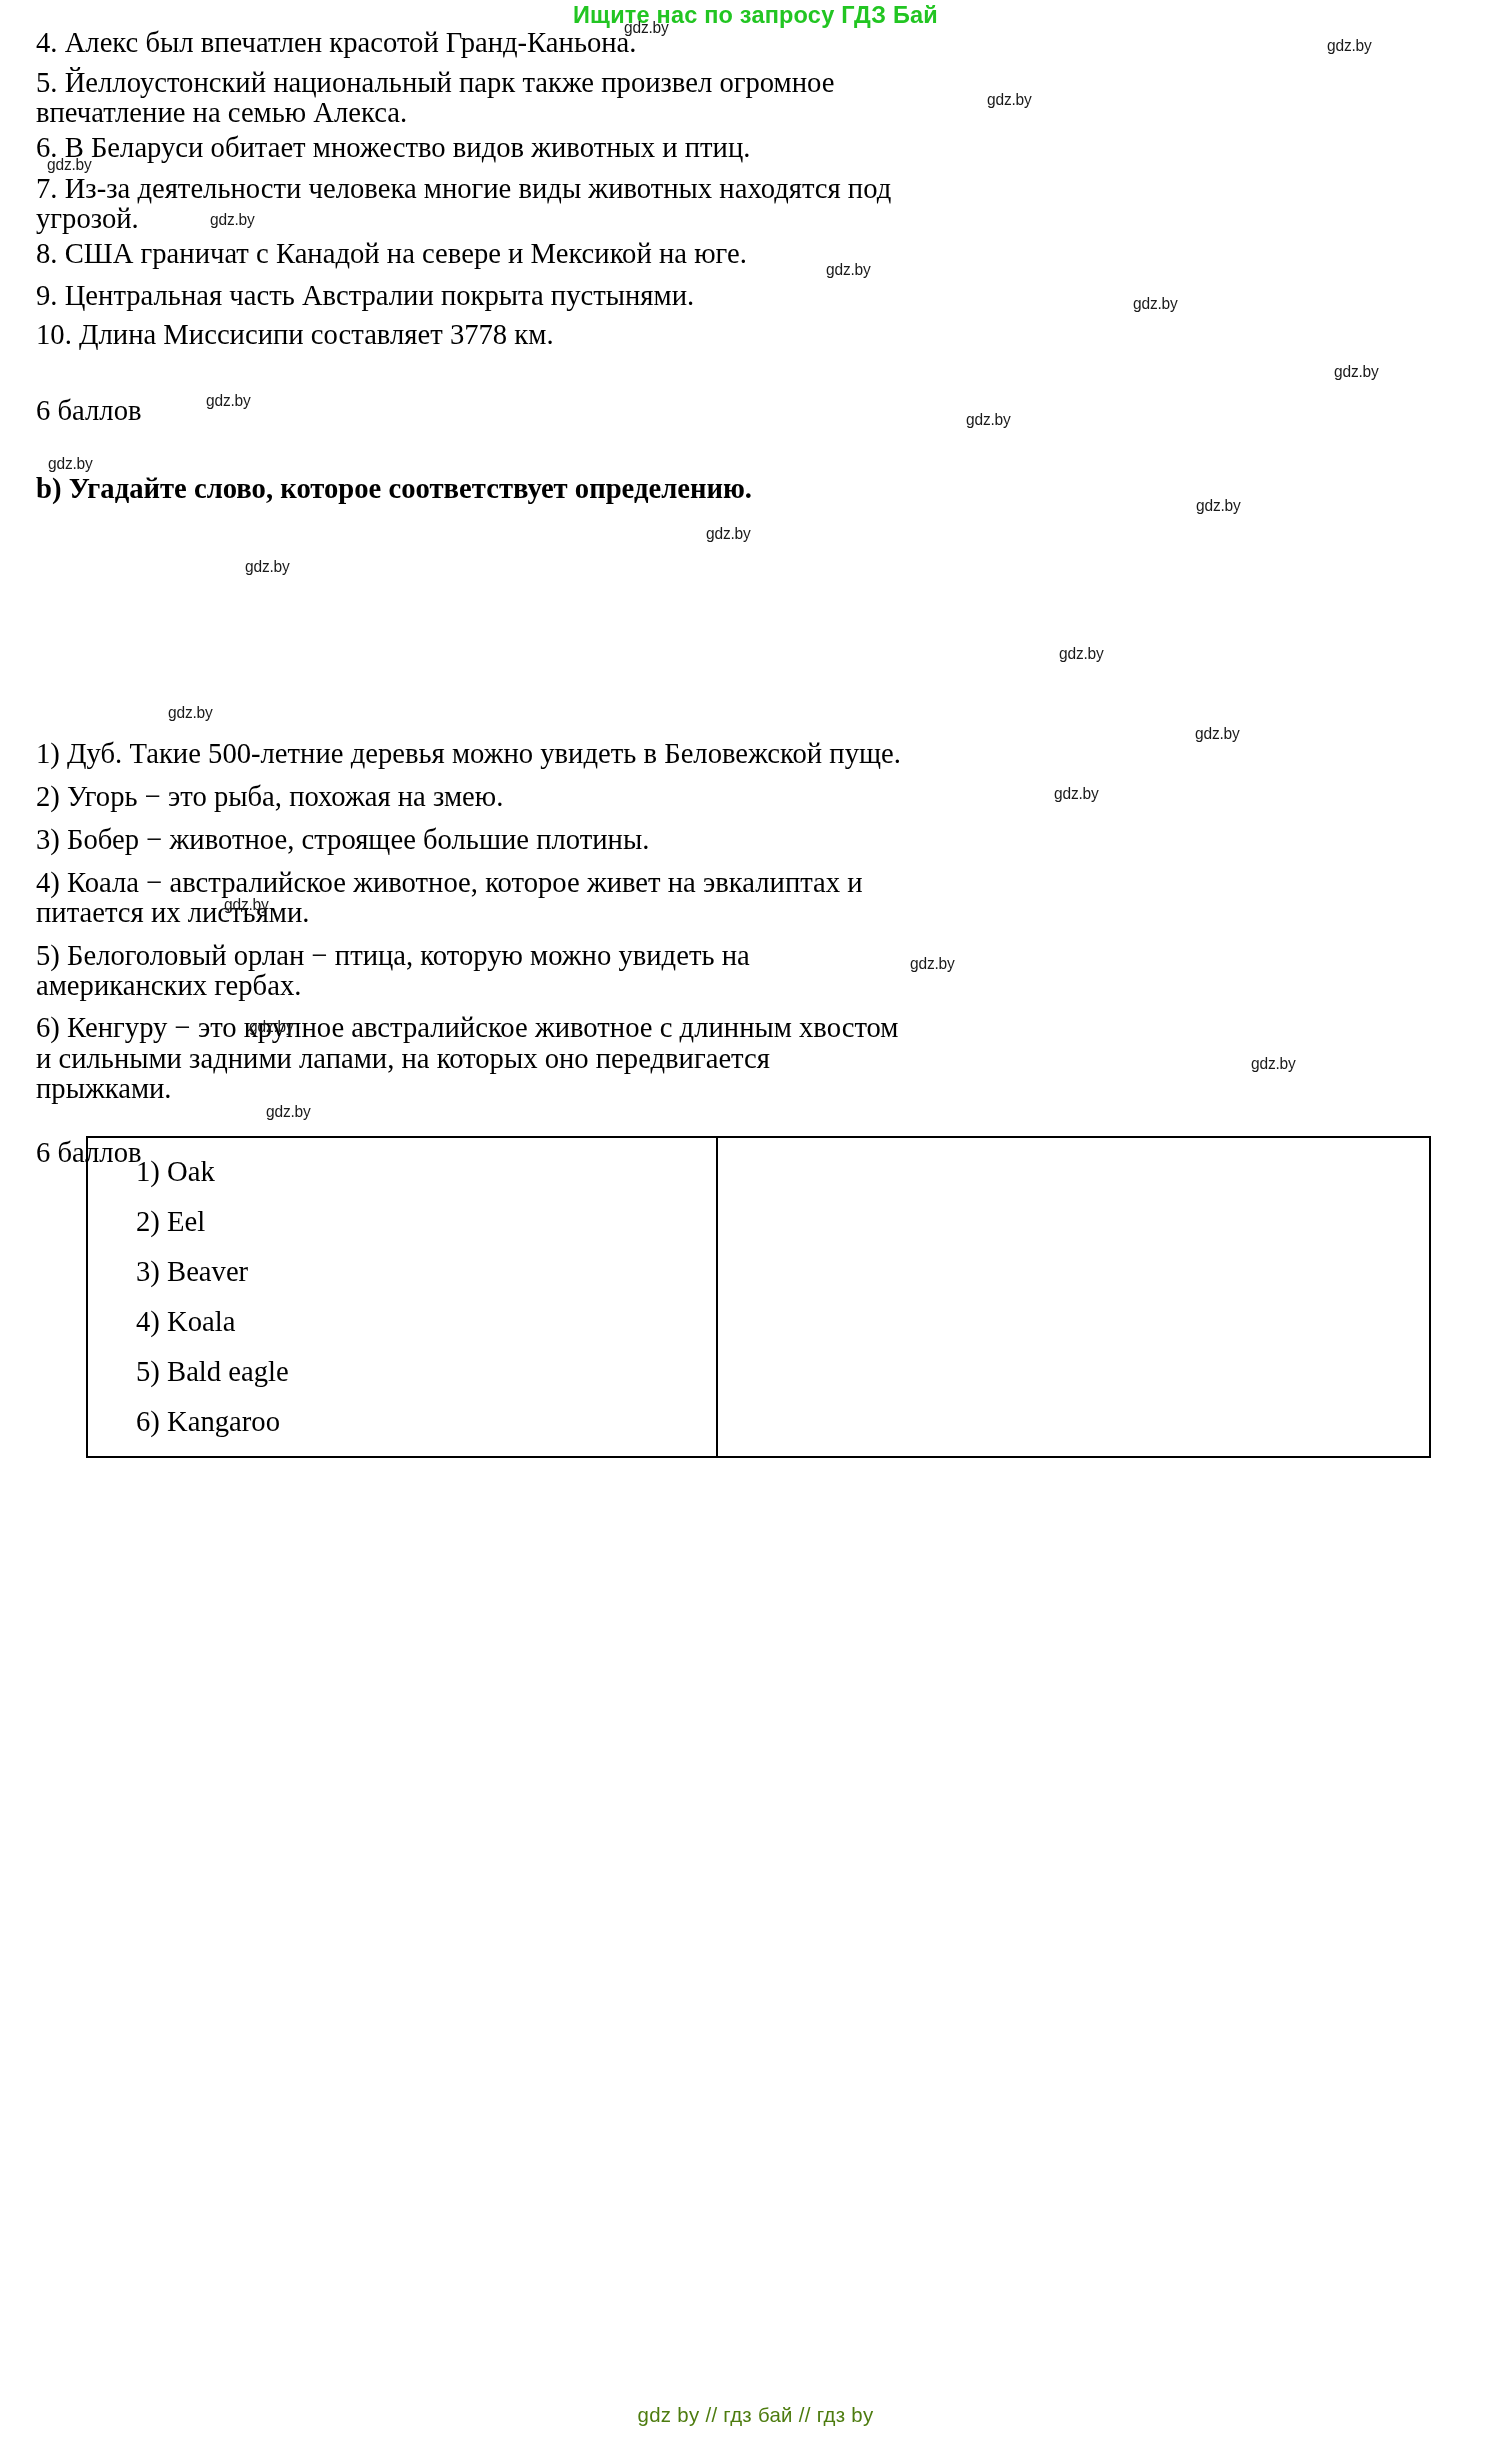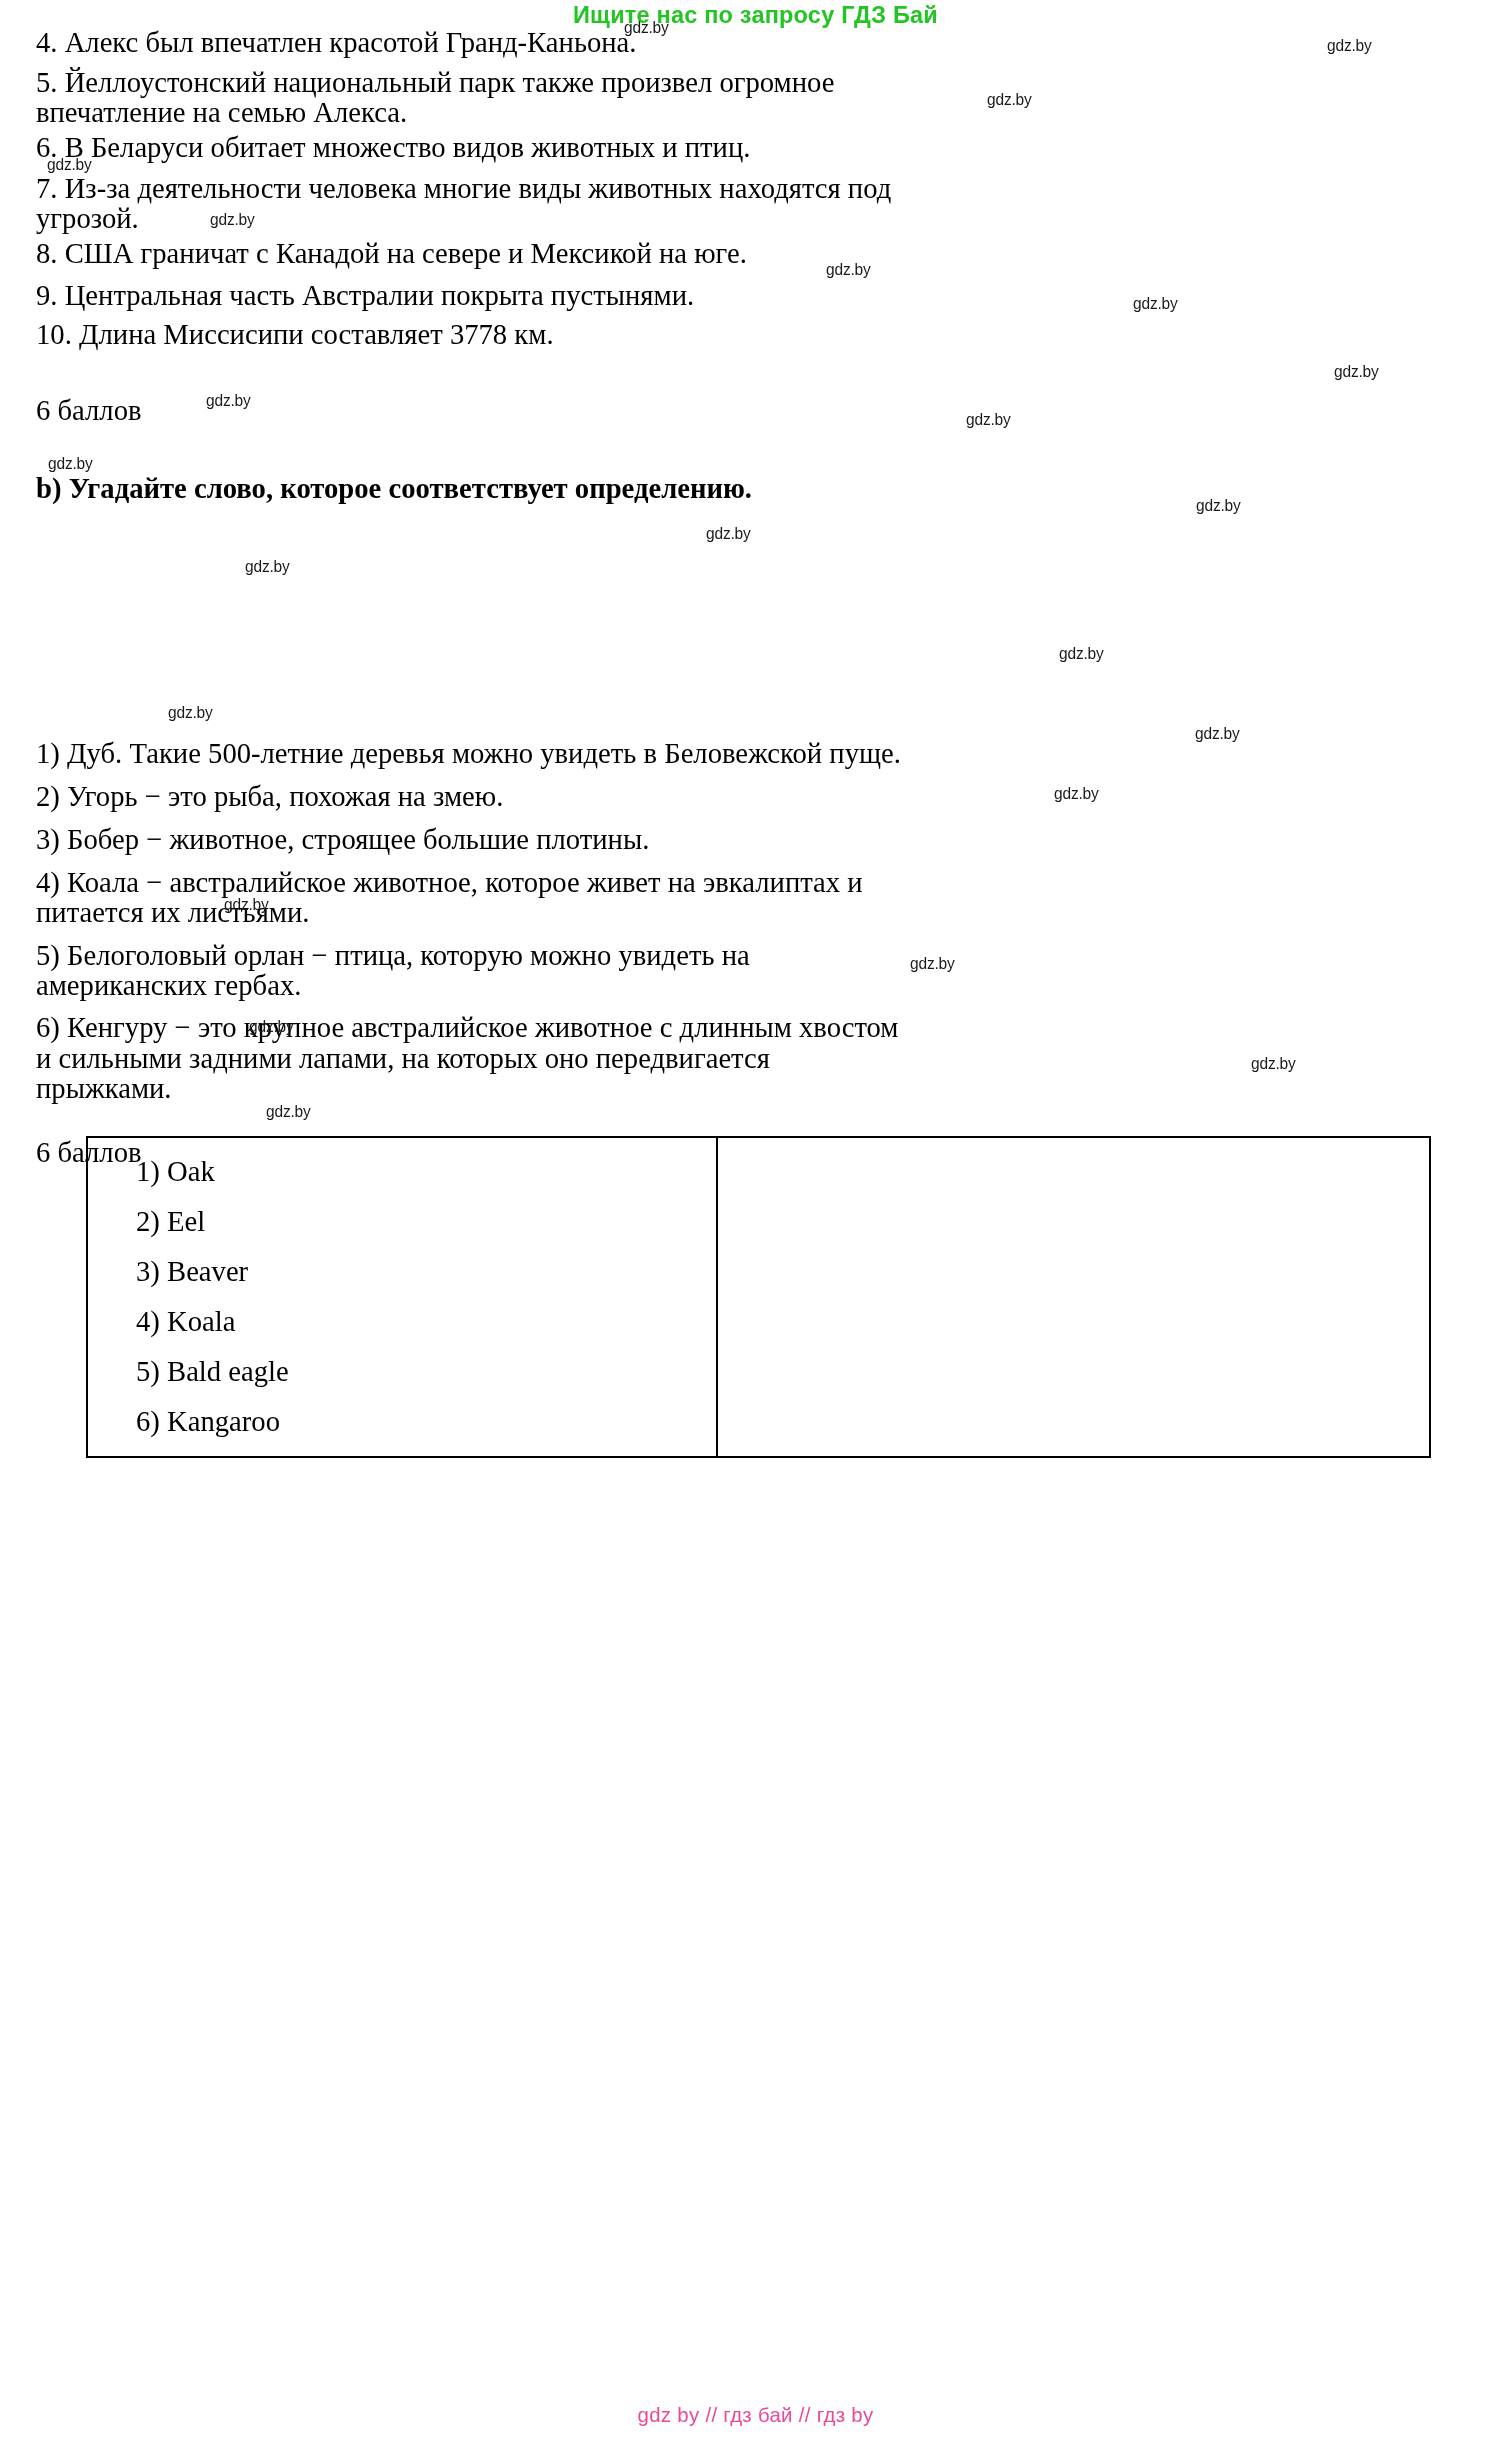--- a/index.html
+++ b/index.html
@@ -98,21 +98,21 @@
   
   .footer-links {
     position: absolute;
     left: 0;
     top: 2404px;
     width: 1511px;
     text-align: center;
     font-family: "Liberation Sans", "DejaVu Sans", sans-serif;
     font-size: 20.4px;
     font-weight: 500;
-    color: #ec4899;
+    color: #4d7c0f;
     white-space: nowrap;
     letter-spacing: 0.3px;
   }
 </style>
 </head>
 <body>
 
 <div id="page">
 
   <div class="promo-header">Ищите нас по запросу ГДЗ Бай</div>

